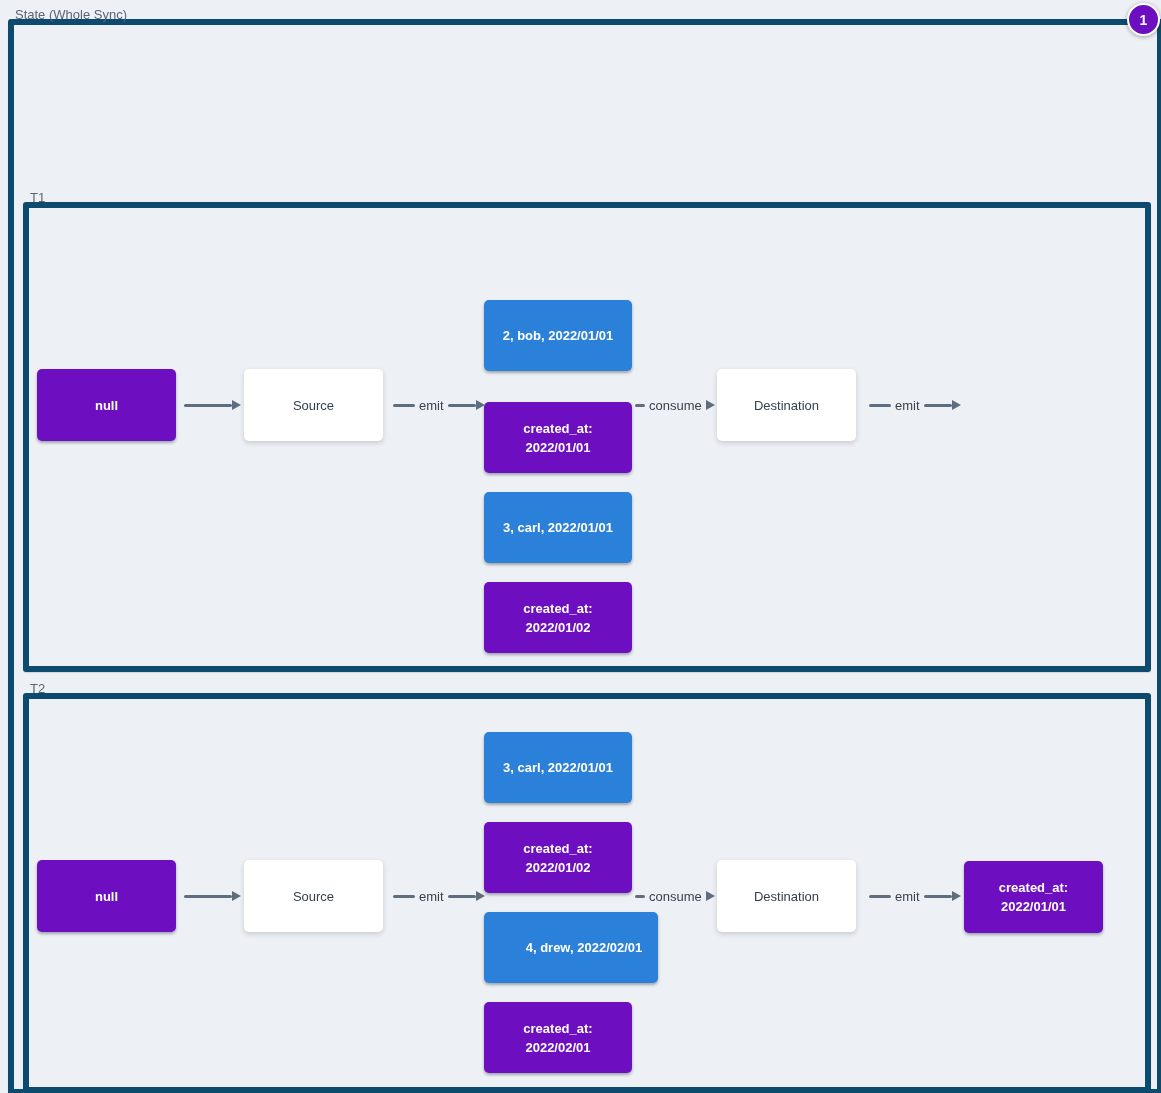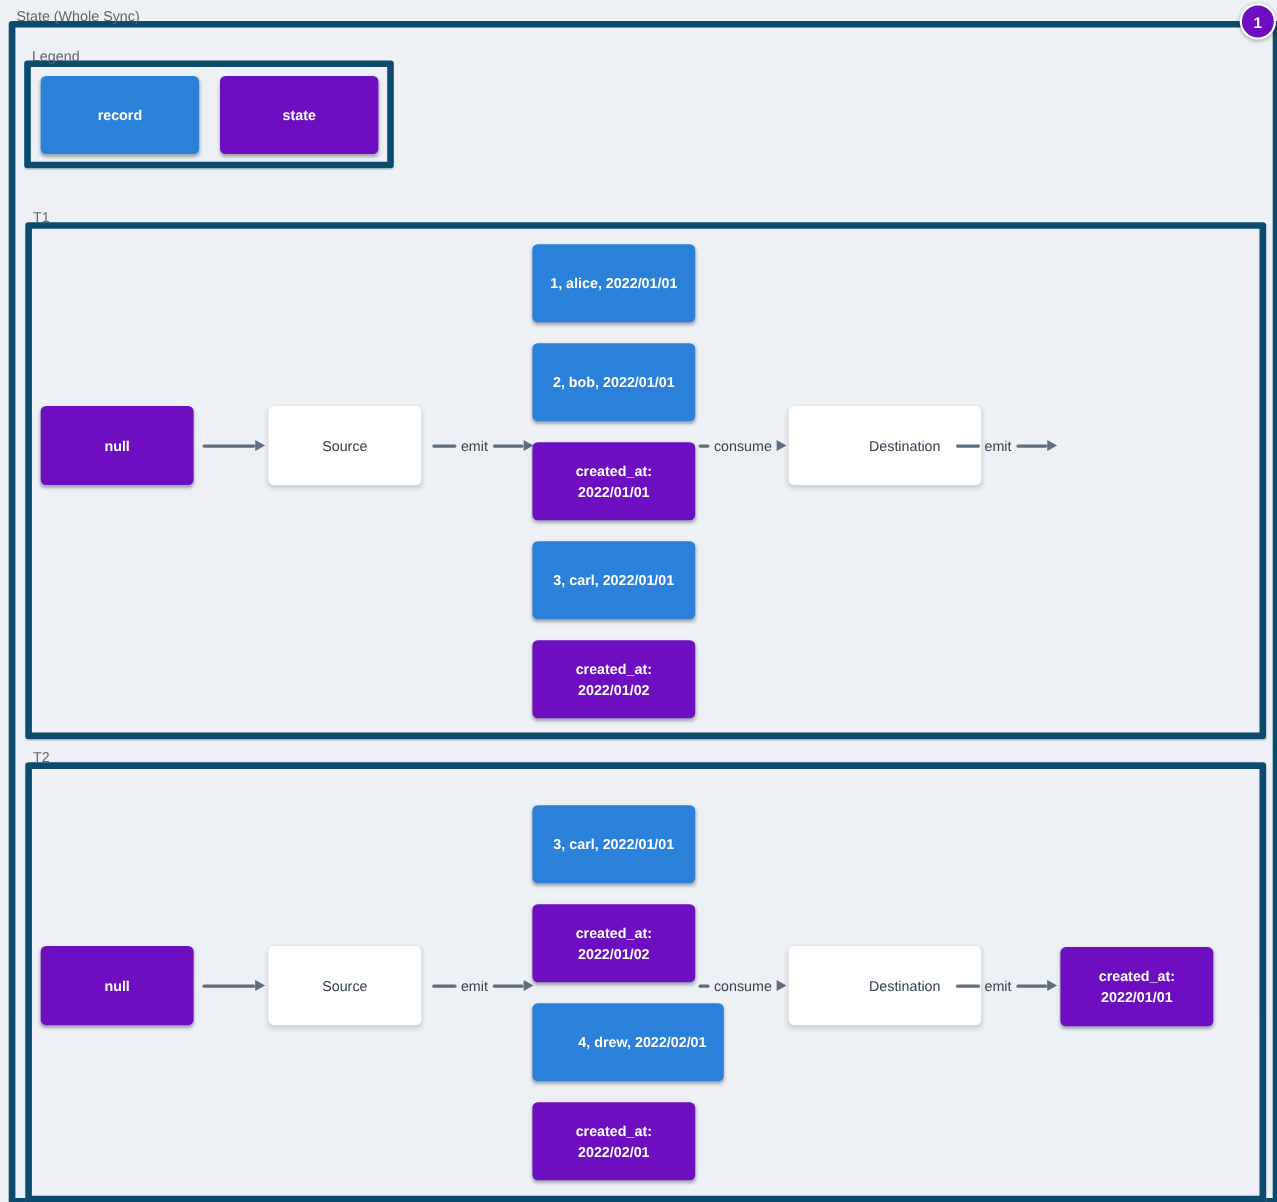--- a/index.html
+++ b/index.html
@@ -36,25 +36,25 @@
   .sbox{left:455px;width:148px;height:71px;}
 
   
   .legend .node{width:144px;height:71px;top:8px;}
   .lg-record{left:9px;}
   .lg-state{left:172px;}
 
   
   .pos-null{left:8px;top:161px;}
   .pos-source{left:215px;top:161px;}
-  .pos-dest{left:688px;top:161px;padding-left:36px;}
+  .pos-dest{left:688px;top:161px;}
   .pos-out{left:935px;top:162px;}
 
   
-  .timeline-a .s0{top:14px;}  .timeline-a .s1{top:104px;}
+  .timeline-a .s0{top:14px;}  .timeline-a .s1{top:92px;}
   .timeline-a .s2{top:194px;} .timeline-a .s3{top:284px;}
   .timeline-a .s4{top:374px;}
   .timeline-b .s0{top:33px;}  .timeline-b .s1{top:123px;}
   .timeline-b .s2{top:213px;padding-left:26px;} .timeline-b .s3{top:303px;}
 
   
   .arrow,.conn{position:absolute;display:flex;align-items:center;height:14px;}
   .line{height:3px;background:#5f6e7e;border-radius:1.5px;}
   .grow{flex:1;}
   .w10{width:10px;} .w22{width:22px;}
@@ -79,29 +79,20 @@
   }
 </style>
 </head>
 <body>
 
 <div class="canvas">
 
   <div class="group outer">
     <div class="group-label">State (Whole Sync)</div>
 
-    <div class="group legend">
-      <div class="group-label">Legend</div>
-      <div class="node record lg-record">
-        <span>record</span>
-      </div>
-      <div class="node state lg-state">
-        <span>state</span>
-      </div>
-    </div>
 
     <div class="group timeline timeline-a">
       <div class="group-label">T1</div>
 
       <div class="node state pos-null">
         <span>null</span>
       </div>
 
       <div class="arrow pos-arrow1">
         <i class="line grow"></i>
@@ -112,24 +103,20 @@
         <span>Source</span>
       </div>
 
       <div class="conn pos-emit-in">
         <i class="line w22"></i>
         <span class="conn-label">emit</span>
         <i class="line grow"></i>
         <i class="head"></i>
       </div>
 
-      <div class="node record sbox s0">
-        <span>1, alice, 2022/01/01</span>
-          <span></span>
-      </div>
       <div class="node record sbox s1">
         <span>2, bob, 2022/01/01</span>
           <span></span>
       </div>
       <div class="node state sbox s2">
         <span>created_at:</span>
           <span>2022/01/01</span>
       </div>
       <div class="node record sbox s3">
         <span>3, carl, 2022/01/01</span>

